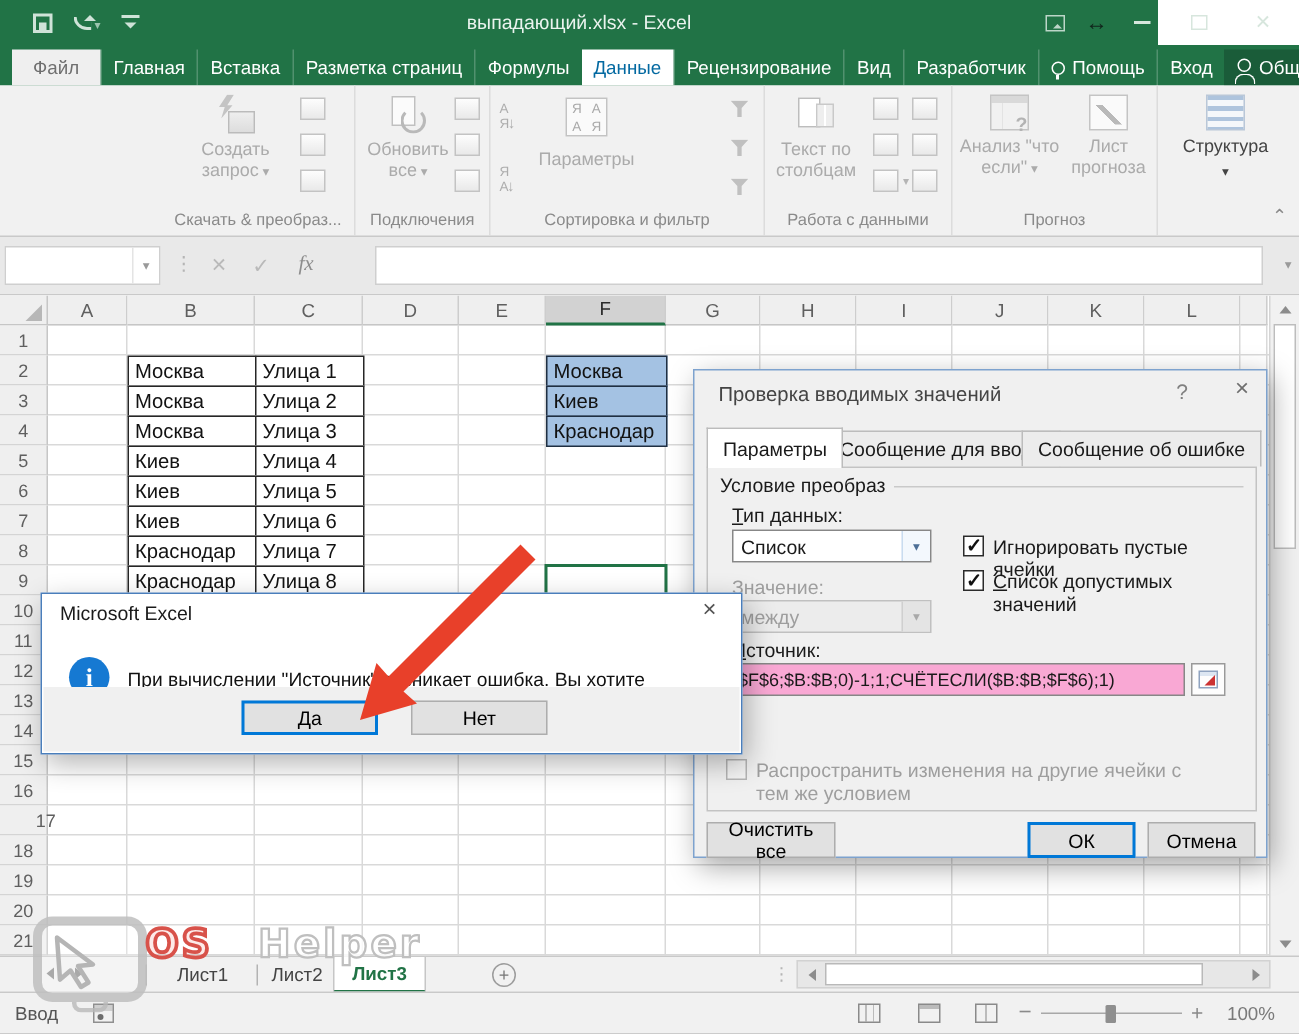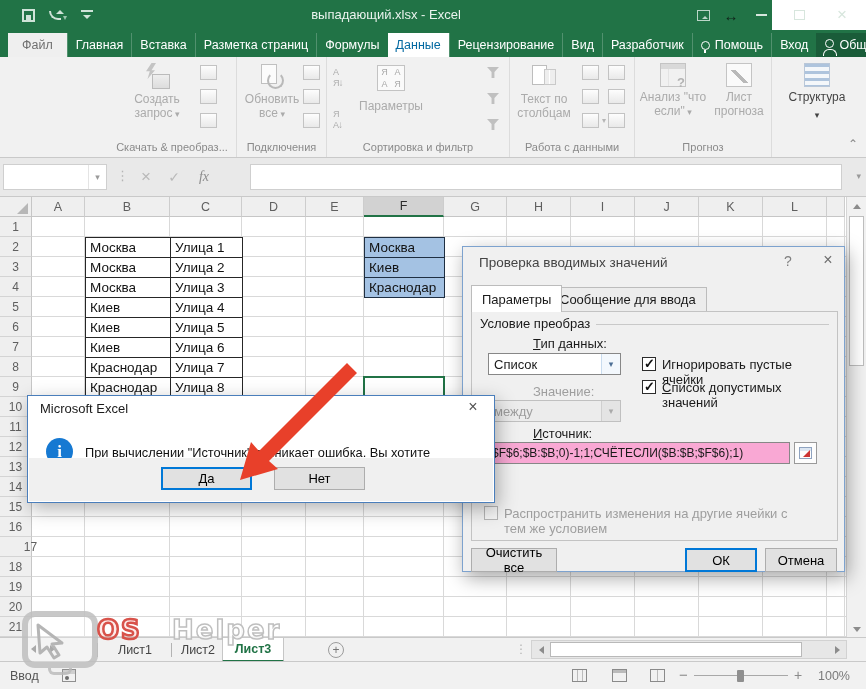--- a/index.html
+++ b/index.html
@@ -166,21 +166,21 @@
   .dlg-help{position:absolute;left:314px;top:6px;width:22px;height:20px;color:#808080;text-align:center;font-size:14px;}
   .dlg-help:after{content:"?";}
   .dlg-close{position:absolute;left:352px;top:4px;width:26px;height:22px;color:#6e6e6e;text-align:center;font-size:16px;}
   .dlg-close:after{content:"×";}
   .dlg-tab{position:absolute;top:40px;height:24px;border:1px solid #bcbcbc;border-bottom:none;background:#ececec;
            display:flex;align-items:center;justify-content:center;padding:0 10px;font-size:13px;}
   .dlg-tab.active{background:#fff;height:27px;top:38px;z-index:2;}
   .dlg-panel{position:absolute;left:8px;top:64px;width:367px;height:230px;border:1px solid #c3c3c3;background:#f0f0f0;}
   .grp-row{position:absolute;left:8px;top:4px;right:8px;display:flex;align-items:center;gap:6px;}
   .grp-line{flex:1;height:1px;background:#c9c9c9;margin-top:2px;}
-  .lbl{position:absolute;white-space:nowrap;margin-left:45px;}
+  .lbl{position:absolute;white-space:nowrap;}
   .lbl.dis{color:#9e9e9e;}
   .accel{display:inline-block;}
   .accel::first-letter{text-decoration:underline;}
   .combo{position:absolute;height:22px;background:#fff;border:1px solid #878787;display:flex;align-items:center;padding-left:5px;font-size:13px;}
   .combo .combo-btn{position:absolute;right:0;top:0;width:19px;height:100%;background:#f3f8fd;border-left:1px solid #c9dcef;display:flex;align-items:center;justify-content:center;color:#4d6f96;font-size:9px;}
   .combo .combo-btn:after{content:"▾";}
   .combo.dis{background:#ececec;border-color:#c0c0c0;color:#9e9e9e;}
   .combo.dis .combo-btn{background:#e4e4e4;border-left-color:#cfcfcf;color:#a9a9a9;}
   .chk{position:absolute;display:flex;gap:6px;align-items:flex-start;font-size:13px;line-height:15px;}
   .chk .box{flex:none;width:14px;height:14px;border:1px solid #2b2b2b;background:#fff;position:relative;}
@@ -496,20 +496,21 @@
     <span class="zoom-in"></span>
     <span id="zoom-level">100%</span>
   </div>
 
   <div id="vdialog">
     <div class="dlg-title">Проверка вводимых значений</div>
     <div class="dlg-help"></div>
     <div class="dlg-close"></div>
     <div class="dlg-tab active" style="left:8px">Параметры</div>
     <div class="dlg-tab" style="left:86px">Сообщение для ввода</div>
+    <div class="dlg-tab" style="left:218px">Сообщение об ошибке</div>
     <div class="dlg-panel">
       <div class="grp-row">
           <span>Условие преобраз</span>
           <span class="grp-line"></span>
         </div>
       <div class="lbl accel" style="left:16px;top:24px">Тип данных:</div>
       <div class="combo" style="left:16px;top:41px;width:133px">
         <span>Список</span>
         <span class="combo-btn"></span>
       </div>

